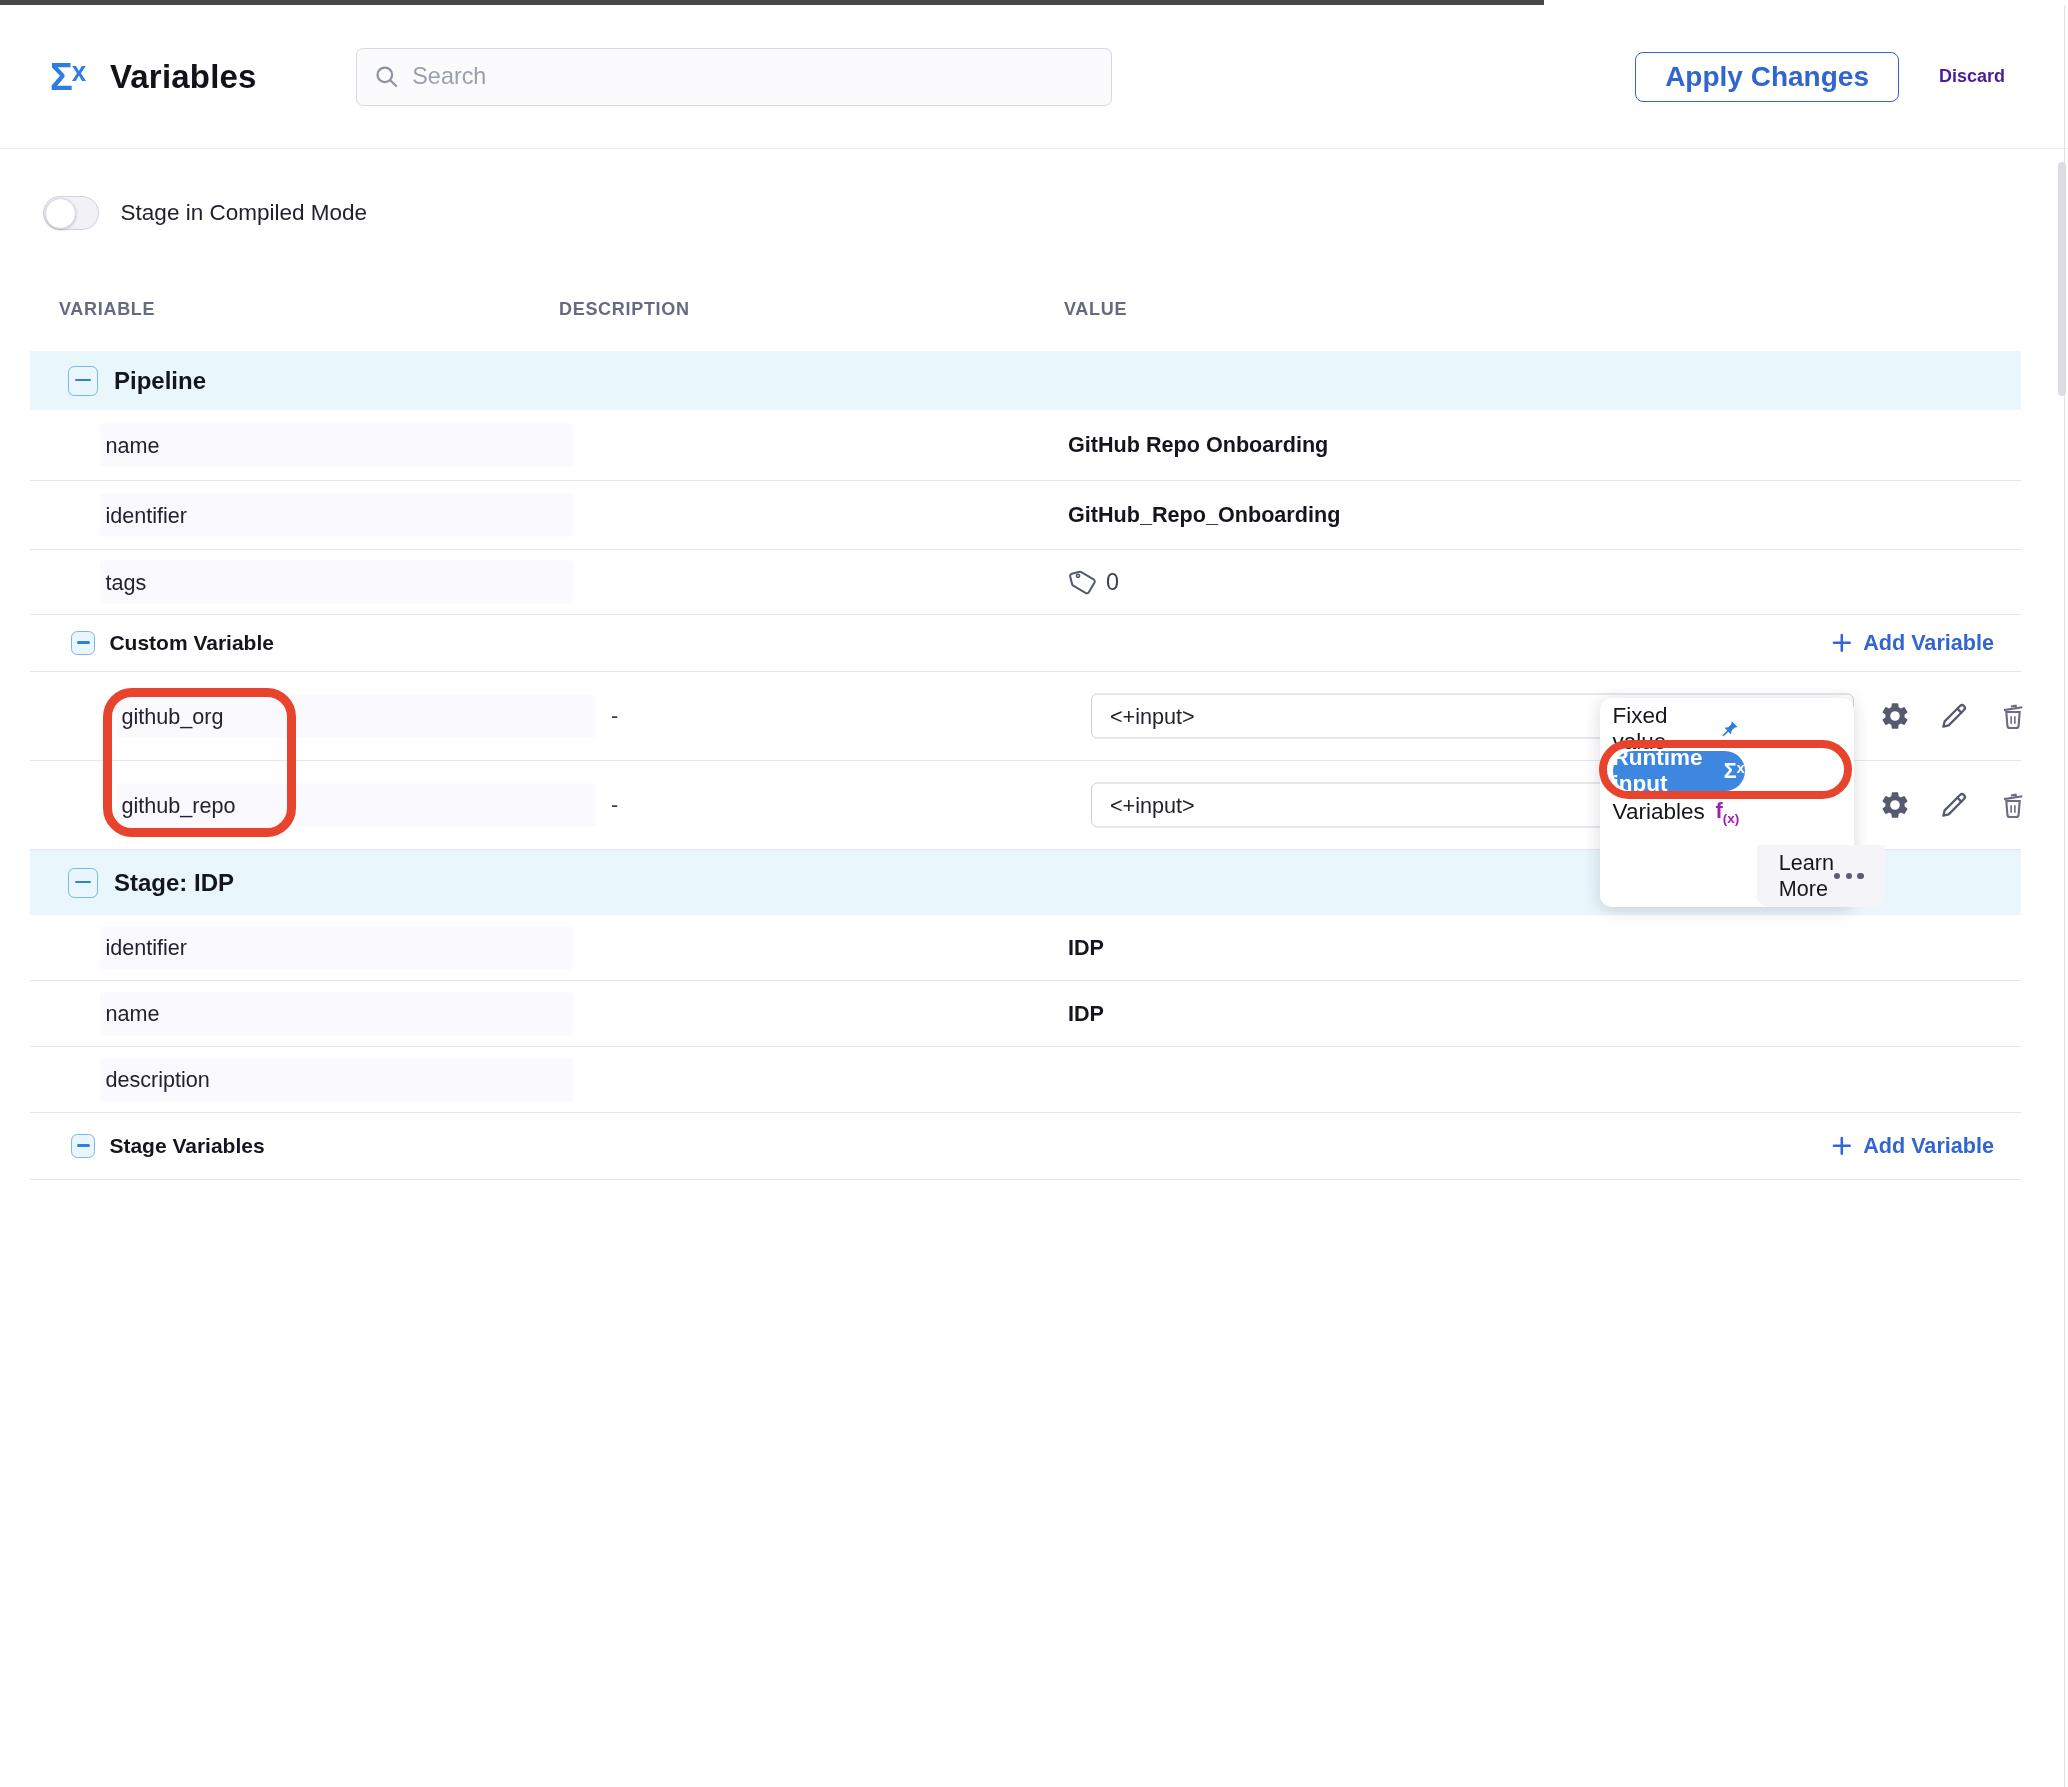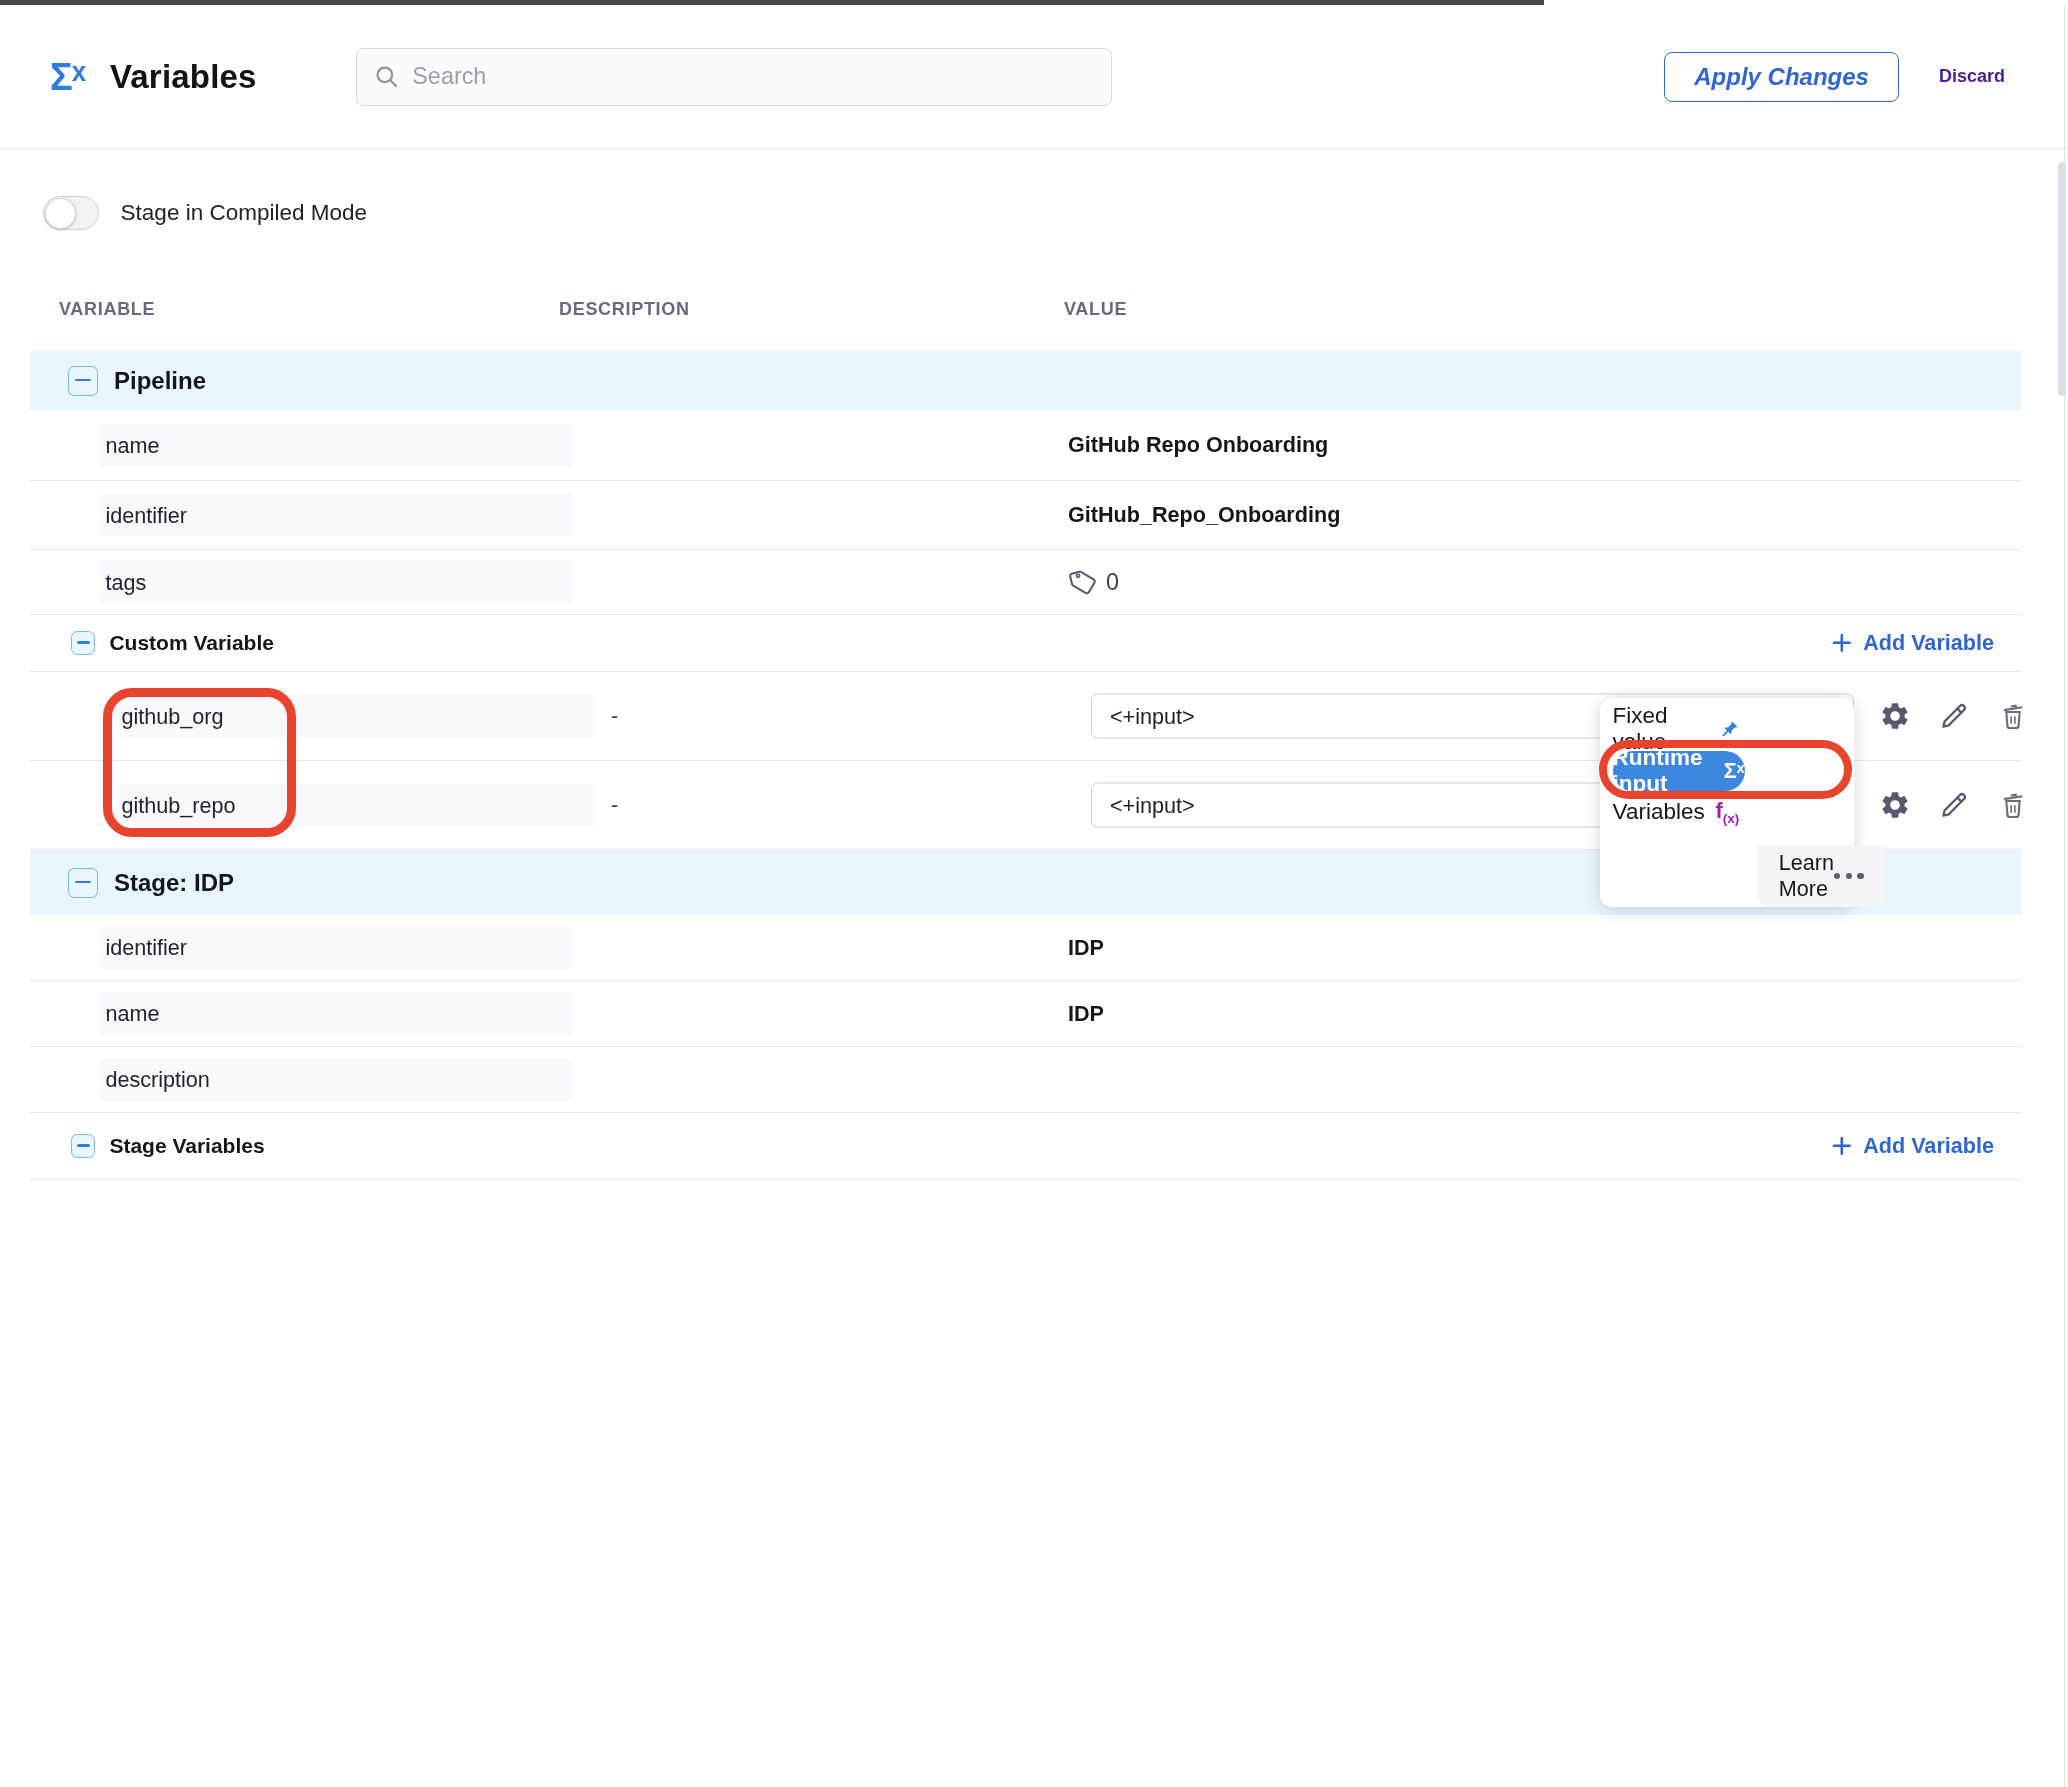--- a/index.html
+++ b/index.html
@@ -33,24 +33,23 @@
   .search-wrap svg { flex:0 0 auto; }
   .search-input {
     border:none; outline:none; background:transparent; flex:1;
     font-size:23.4px; color:#4d7c0f; padding:0 12.6px;
     font-family:"Liberation Sans","DejaVu Sans",sans-serif;
   }
   .search-input::placeholder { color:#9aa0ae; }
   .header-right { margin-left:auto; display:flex; align-items:center; gap:40px; }
   .apply-btn {
     height:50px; padding:0 29px; border:1.8px solid #3166d0; border-radius:8px;
-    background:#fff; color:#3166d0; font-size:24px; font-weight:700;
+    background:#fff; color:#3166d0; font-size:28px; font-weight:700;
     display:flex; align-items:center; cursor:pointer;
     font-family:"Liberation Sans","DejaVu Sans",sans-serif;
-    font-style:italic;
   }
   .discard-link { color:#4c1d95; font-size:18px; font-weight:600; cursor:pointer; }
 
   
   .toggle-row { position:absolute; left:43px; top:196px; display:flex; align-items:center; gap:21.6px; }
   .switch {
     width:56px; height:34px; border-radius:18px; background:#f1f1f6;
     border:0.9px solid #d2d2e0; position:relative; cursor:pointer;
   }
   .switch .knob {

